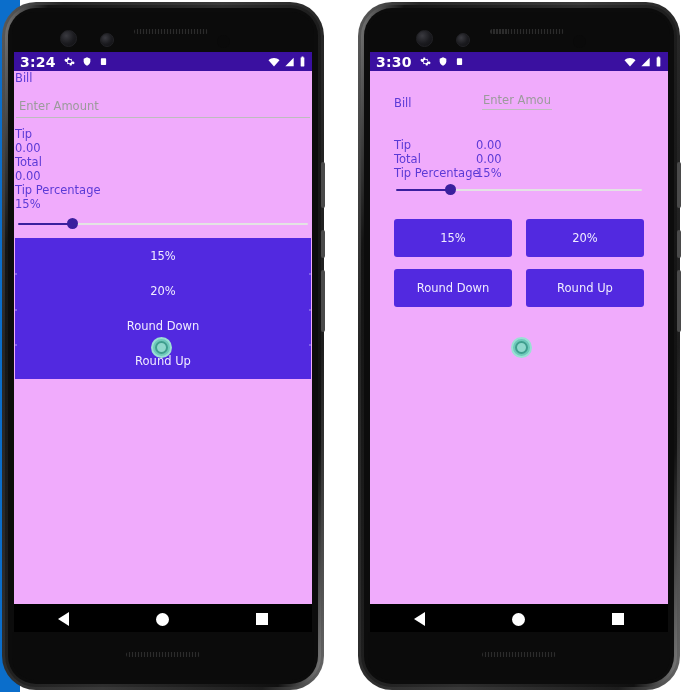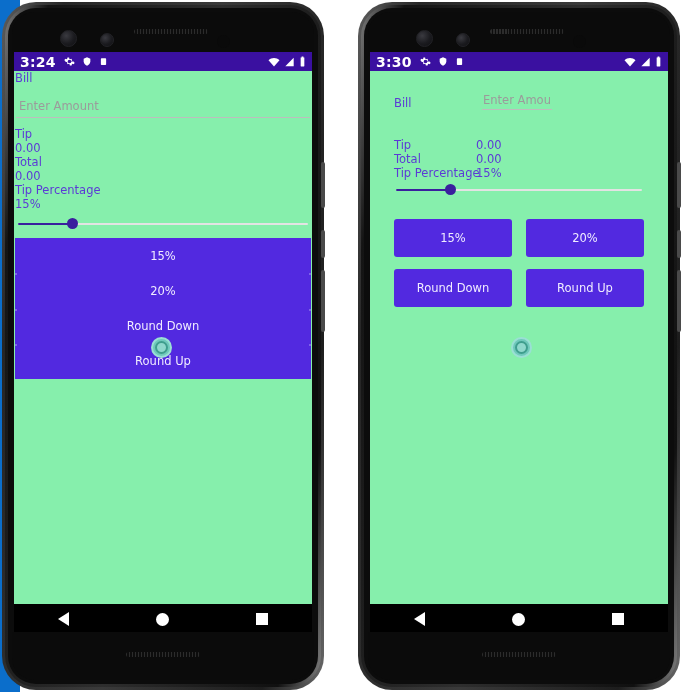--- a/index.html
+++ b/index.html
@@ -89,21 +89,21 @@
   
   .navbar {
     position: absolute; left: 0; right: 0; bottom: 0; height: 30px; background: #000000;
     display: flex; align-items: center; justify-content: space-around;
   }
   .nav-back { width: 0; height: 0; border-top: 7px solid transparent; border-bottom: 7px solid transparent; border-right: 11px solid #ffffff; }
   .nav-home { width: 13px; height: 13px; border-radius: 50%; background: #ffffff; }
   .nav-recent { width: 12px; height: 12px; background: #ffffff; }
 
   
-  .app { position: absolute; left: 0; right: 0; top: 19px; bottom: 30px; background: #86efac; }
+  .app { position: absolute; left: 0; right: 0; top: 19px; bottom: 30px; background: #f0abfc; }
 
   .lbl { color: #5b3ad6; font-size: 11.5px; line-height: 14px; white-space: nowrap; }
   .val { color: #5b3ad6; font-size: 11.5px; line-height: 14px; }
 
   
   .l-stack { position: absolute; left: 0; right: 0; top: 0; }
   .l-bill { padding-left: 1px; }
   .l-input-wrap { padding: 0 2px; margin-top: 10px; }
   .l-input {
     width: 100%; border: none; border-bottom: 1px solid #bdbdbd; outline: none;

